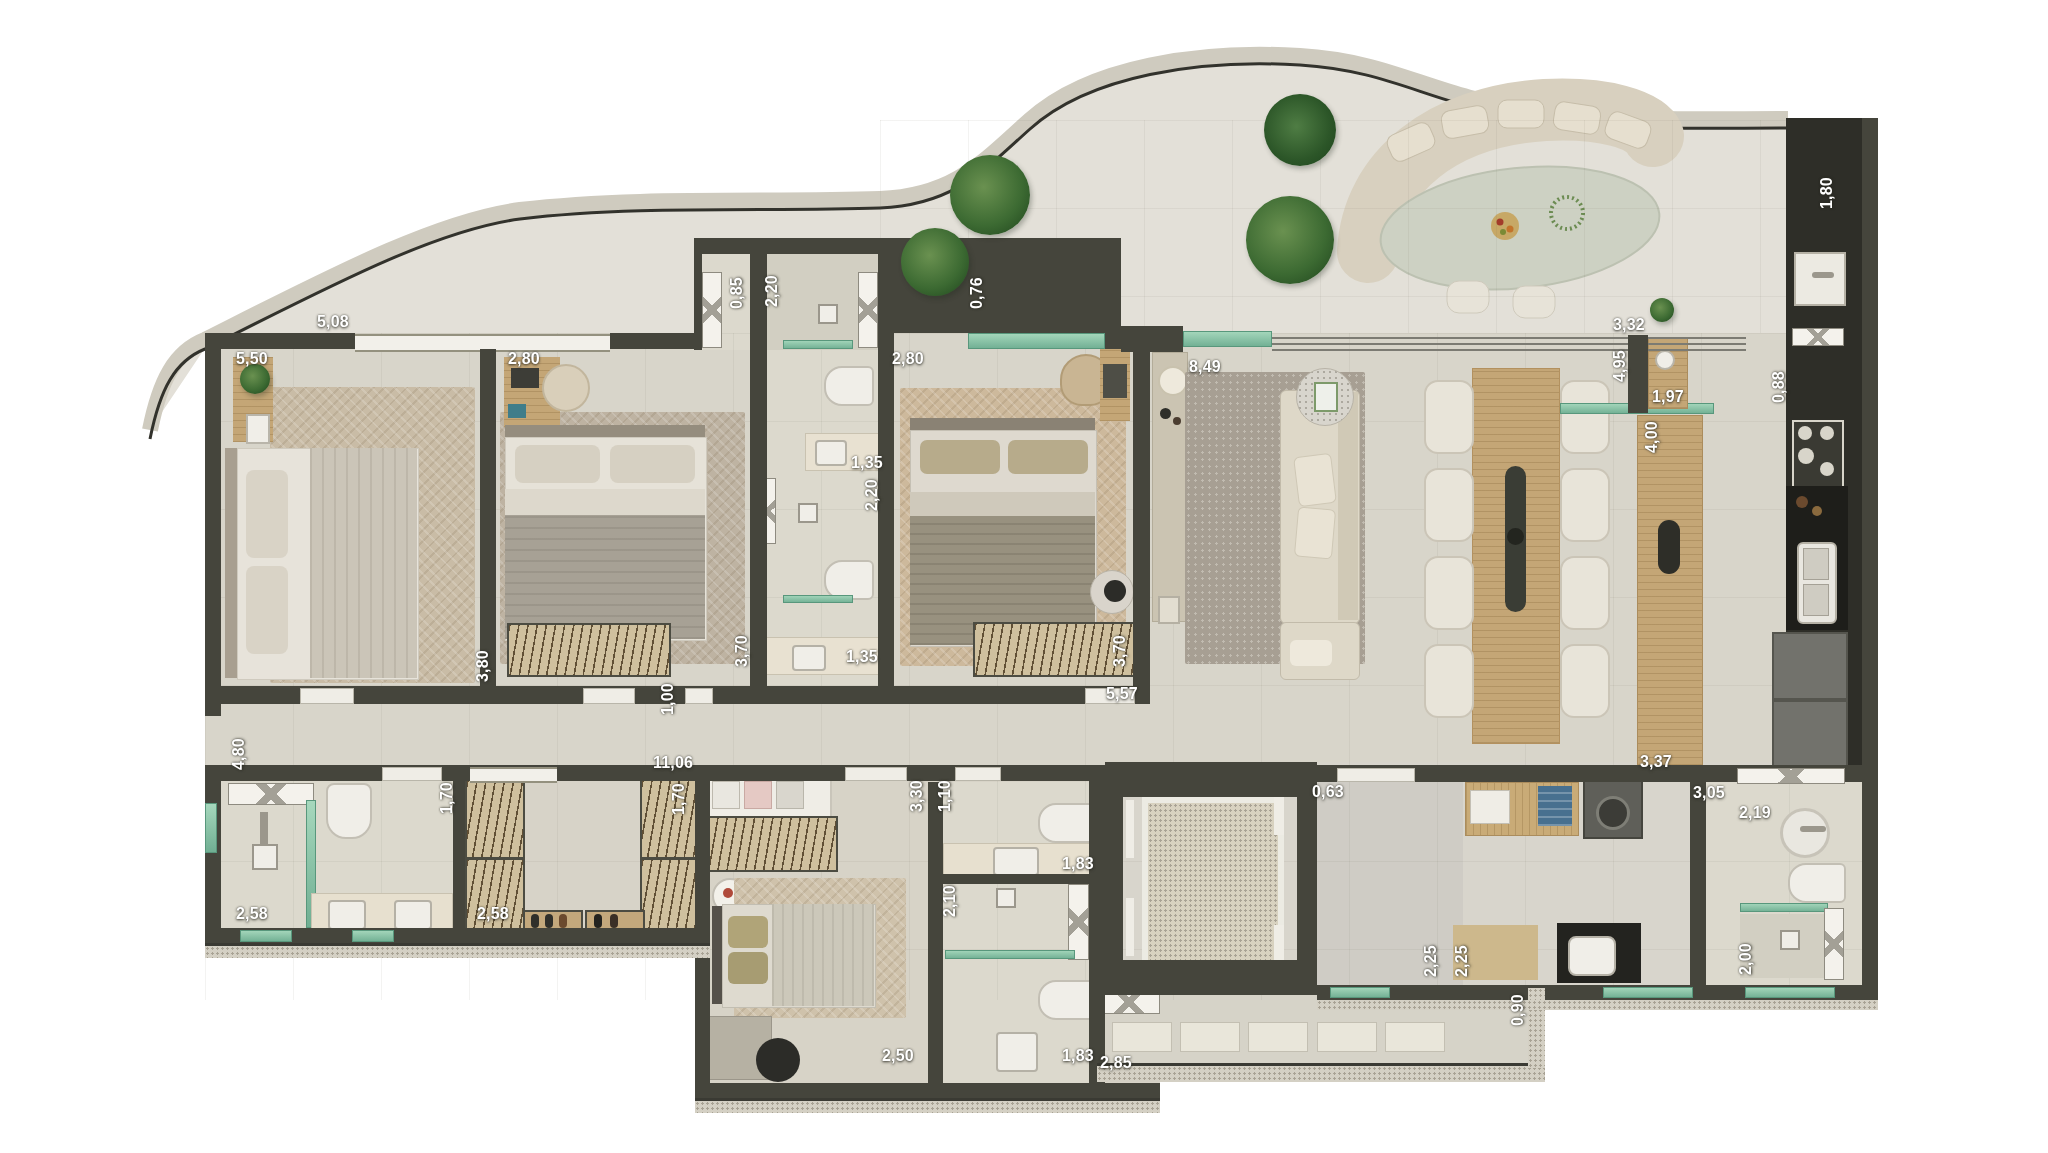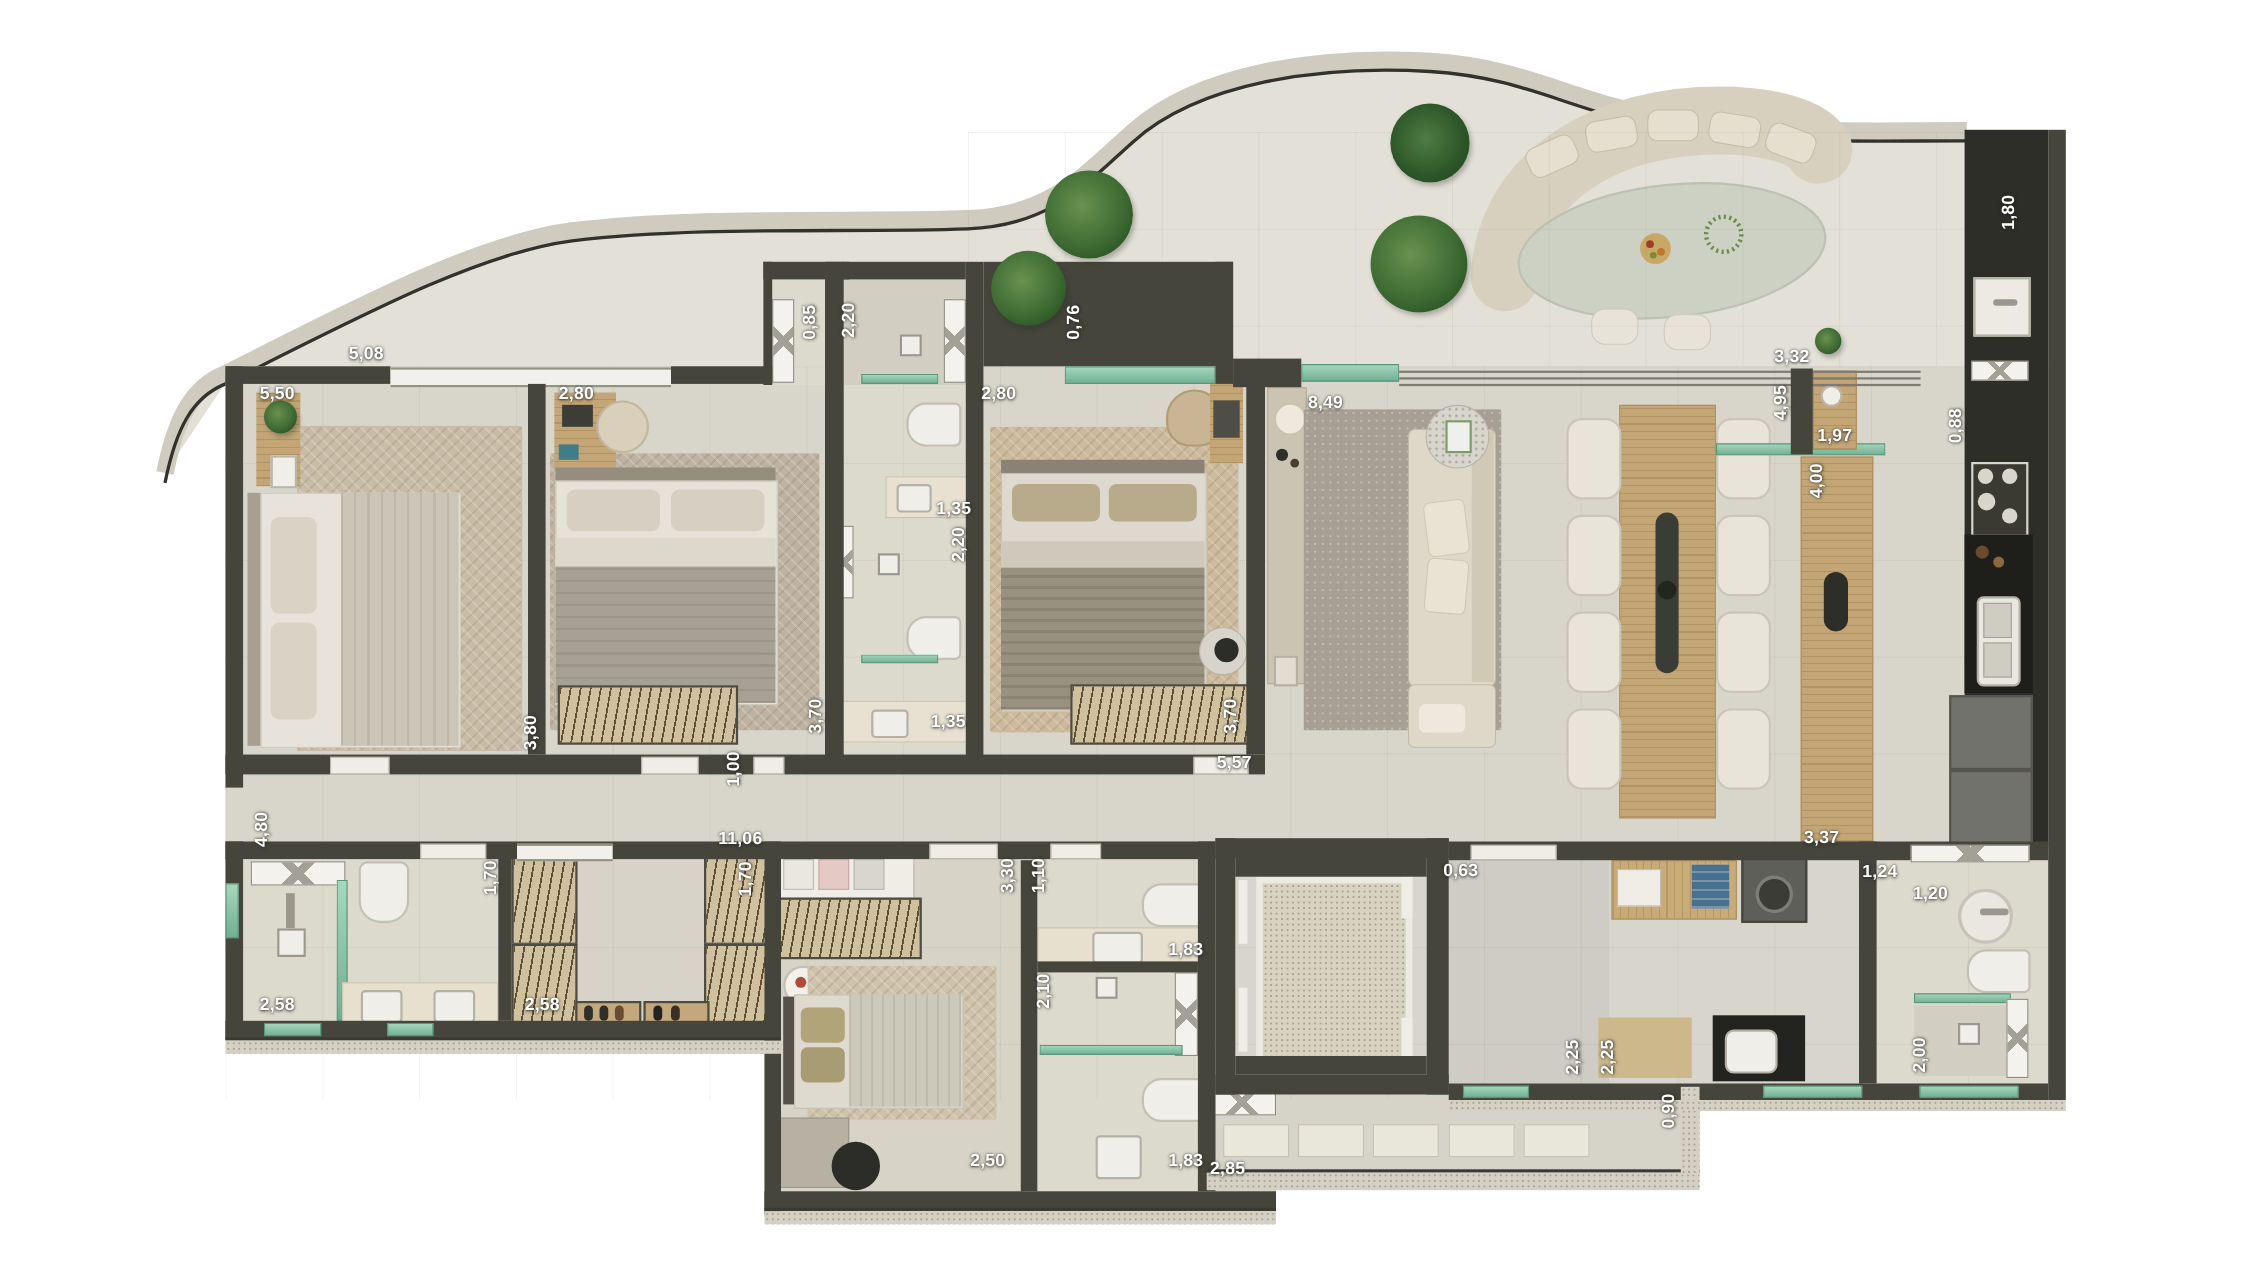--- a/index.html
+++ b/index.html
@@ -376,18 +376,18 @@
       <span class="dim" style="left: 1078px; top: 864px;">1,83</span>
       <span class="dim v" style="left: 950px; top: 901px;">2,10</span>
       <span class="dim" style="left: 898px; top: 1056px;">2,50</span>
       <span class="dim" style="left: 1078px; top: 1056px;">1,83</span>
       <span class="dim" style="left: 1116px; top: 1063px;">2,85</span>
       <span class="dim v" style="left: 1518px; top: 1010px;">0,90</span>
       <span class="dim" style="left: 1328px; top: 792px;">0,63</span>
       <span class="dim v" style="left: 1431px; top: 961px;">2,25</span>
       <span class="dim v" style="left: 1462px; top: 961px;">2,25</span>
       <span class="dim" style="left: 1656px; top: 762px;">3,37</span>
-      <span class="dim" style="left: 1709px; top: 793px;">1,24</span>
-      <span class="dim" style="left: 1755px; top: 813px;">1,20</span>
+      <span class="dim" style="left: 1709px; top: 793px;">3,05</span>
+      <span class="dim" style="left: 1755px; top: 813px;">2,19</span>
       <span class="dim v" style="left: 1746px; top: 959px;">2,00</span>
     </div>
 
 </div>
 
 </body></html>

